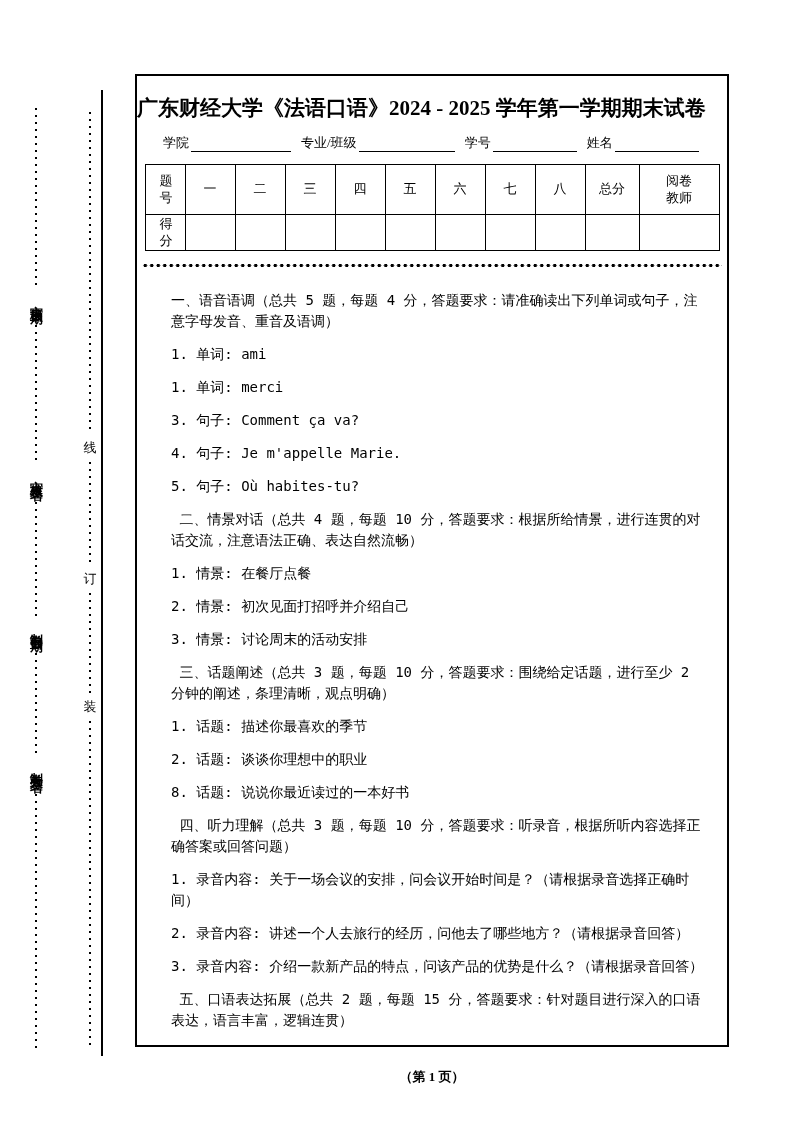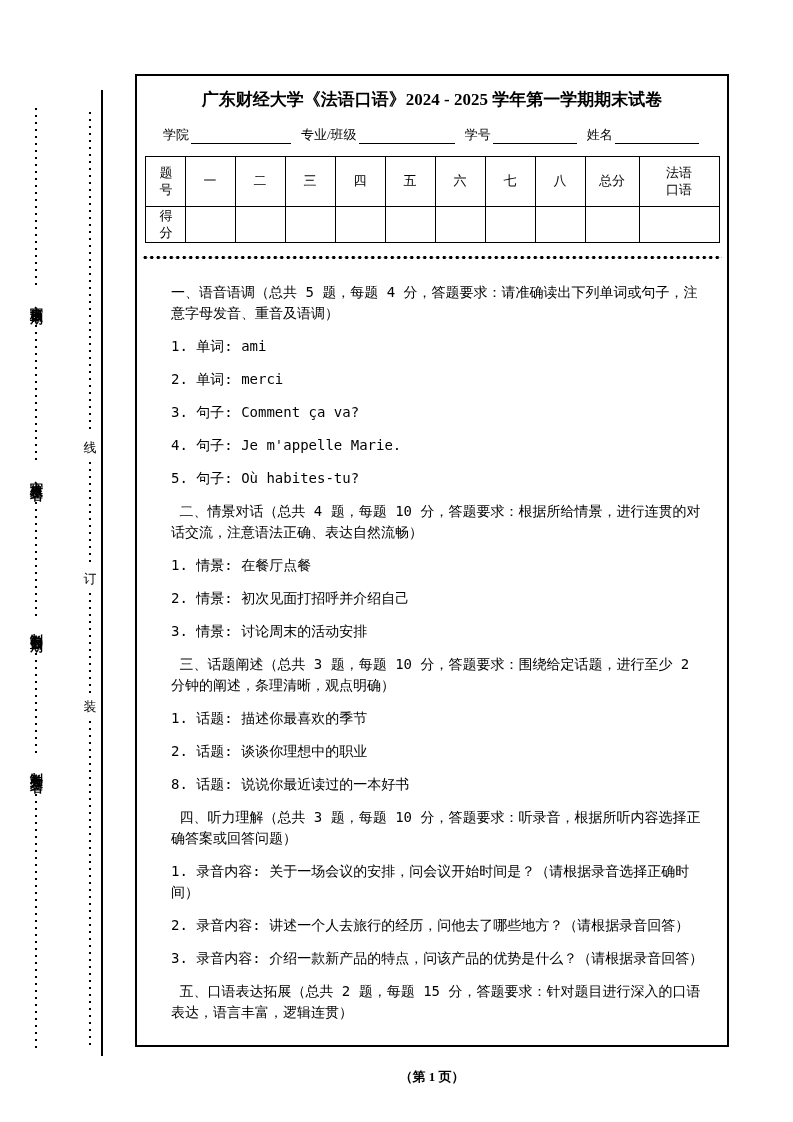--- a/index.html
+++ b/index.html
@@ -30,22 +30,22 @@
     position:absolute; left:101px; top:90px; height:966px; width:0;
     border-left:2px solid #000;
   }
 
   
   .sheet {
     position:absolute; left:135px; top:74px; width:594px; height:973px;
     border:2px solid #000; background:#fff; overflow:hidden;
   }
   .title {
-    margin-top:12px; text-align:center;
-    font-weight:700; font-size:17px; line-height:24px;
+    margin-top:20px; 
+    font-weight:700; font-size:21px; line-height:24px;
   }
   .info-line {
     display:flex; align-items:flex-end;
     margin:14px 14px 0 26px; font-size:13px; line-height:18px;
   }
   .flabel { margin:0 2px 0 10px; white-space:nowrap; }
   .flabel:first-child { margin-left:0; }
   .blank { border-bottom:1px solid #000; height:16px; }
   .b1 { width:100px; } .b2 { width:96px; } .b3 { width:84px; } .b4 { width:84px; }
 
@@ -141,21 +141,21 @@
         <td>一</td>
         <td>二</td>
         <td>三</td>
         <td>四</td>
         <td>五</td>
         <td>六</td>
         <td>七</td>
         <td>八</td>
         <td>总分</td>
         <td>
-            <span class="w2">法语口语</span>
+            <span class="w2">阅卷教师</span>
           </td>
       </tr>
       <tr class="r2">
         <td>
             <span class="w1">得分</span>
           </td>
         <td></td>
         <td></td>
         <td></td>
         <td></td>
@@ -169,21 +169,21 @@
     </tbody>
   </table>
 
   <div class="dotted-sep"></div>
 
   <div class="content">
 
     <div class="section">
       <p>一、语音语调（总共 5 题，每题 4 分，答题要求：请准确读出下列单词或句子，注意字母发音、重音及语调）</p>
       <p>1. 单词: ami</p>
-      <p>2. 单词: merci</p>
+      <p>1. 单词: merci</p>
       <p>3. 句子: Comment ça va?</p>
       <p>4. 句子: Je m'appelle Marie.</p>
       <p>5. 句子: Où habites-tu?</p>
     </div>
 
     <div class="section">
       <p> 二、情景对话（总共 4 题，每题 10 分，答题要求：根据所给情景，进行连贯的对话交流，注意语法正确、表达自然流畅）</p>
       <p>1. 情景: 在餐厅点餐</p>
       <p>2. 情景: 初次见面打招呼并介绍自己</p>
       <p>3. 情景: 讨论周末的活动安排</p>

